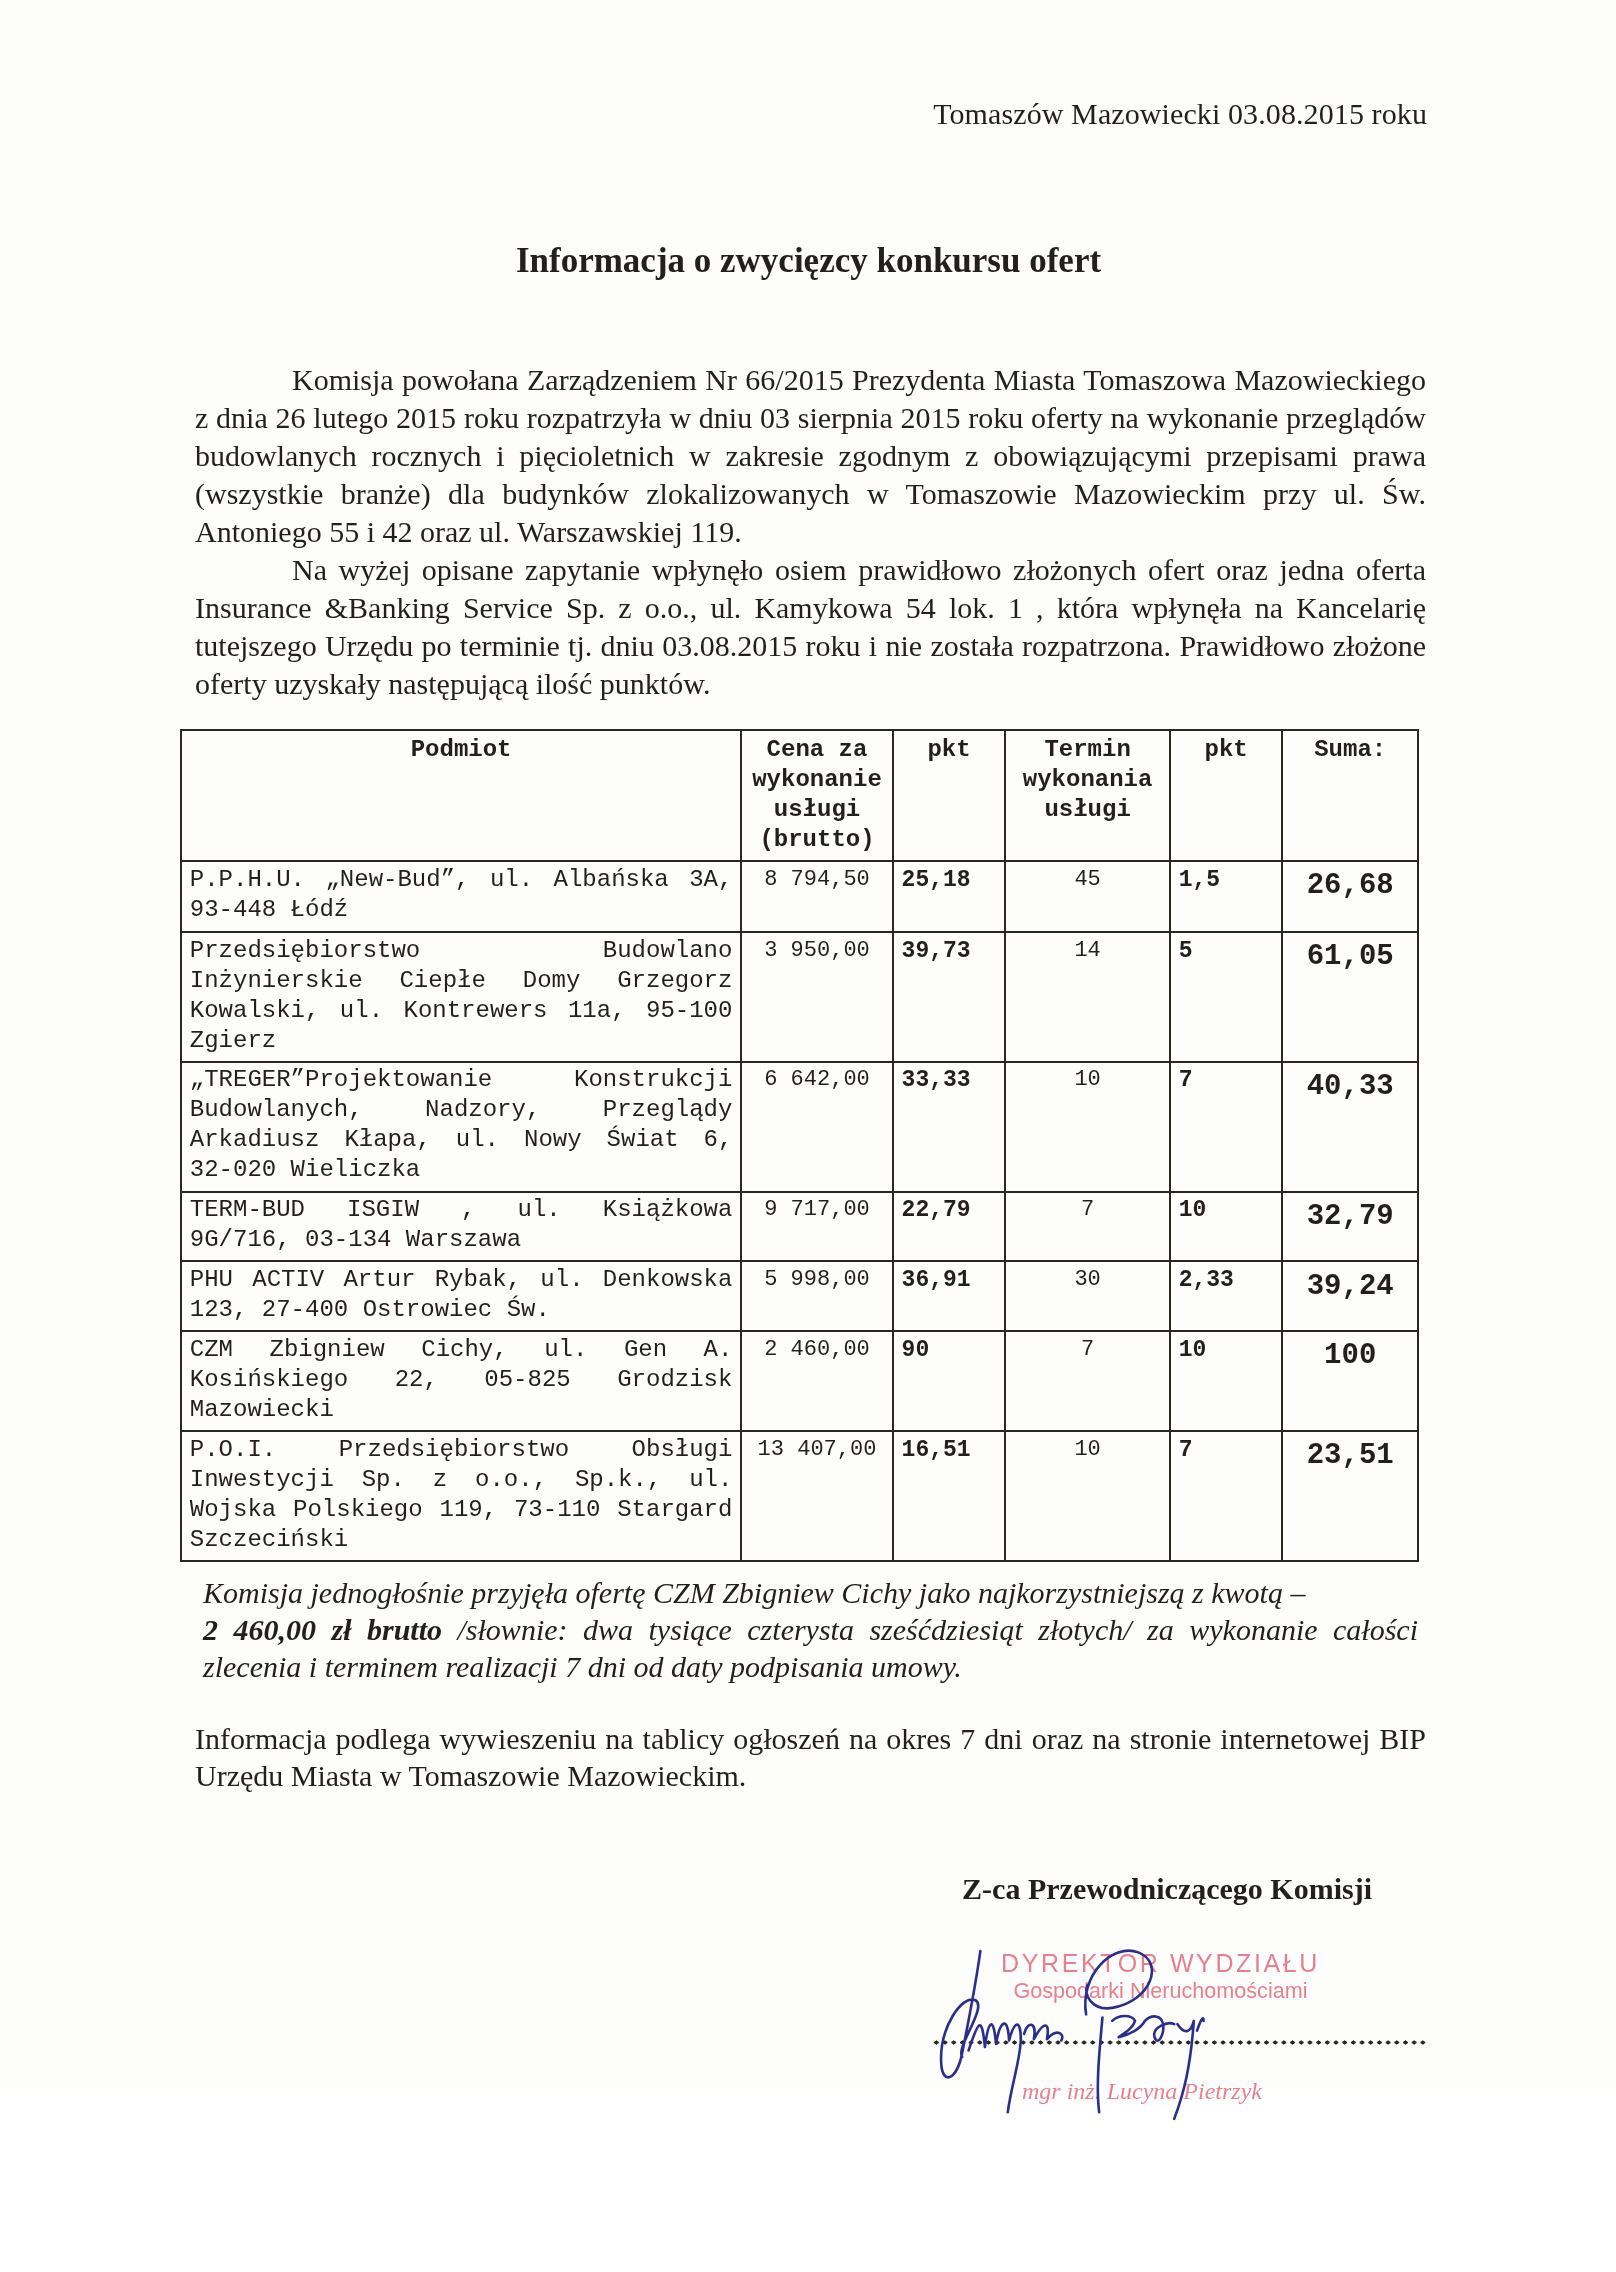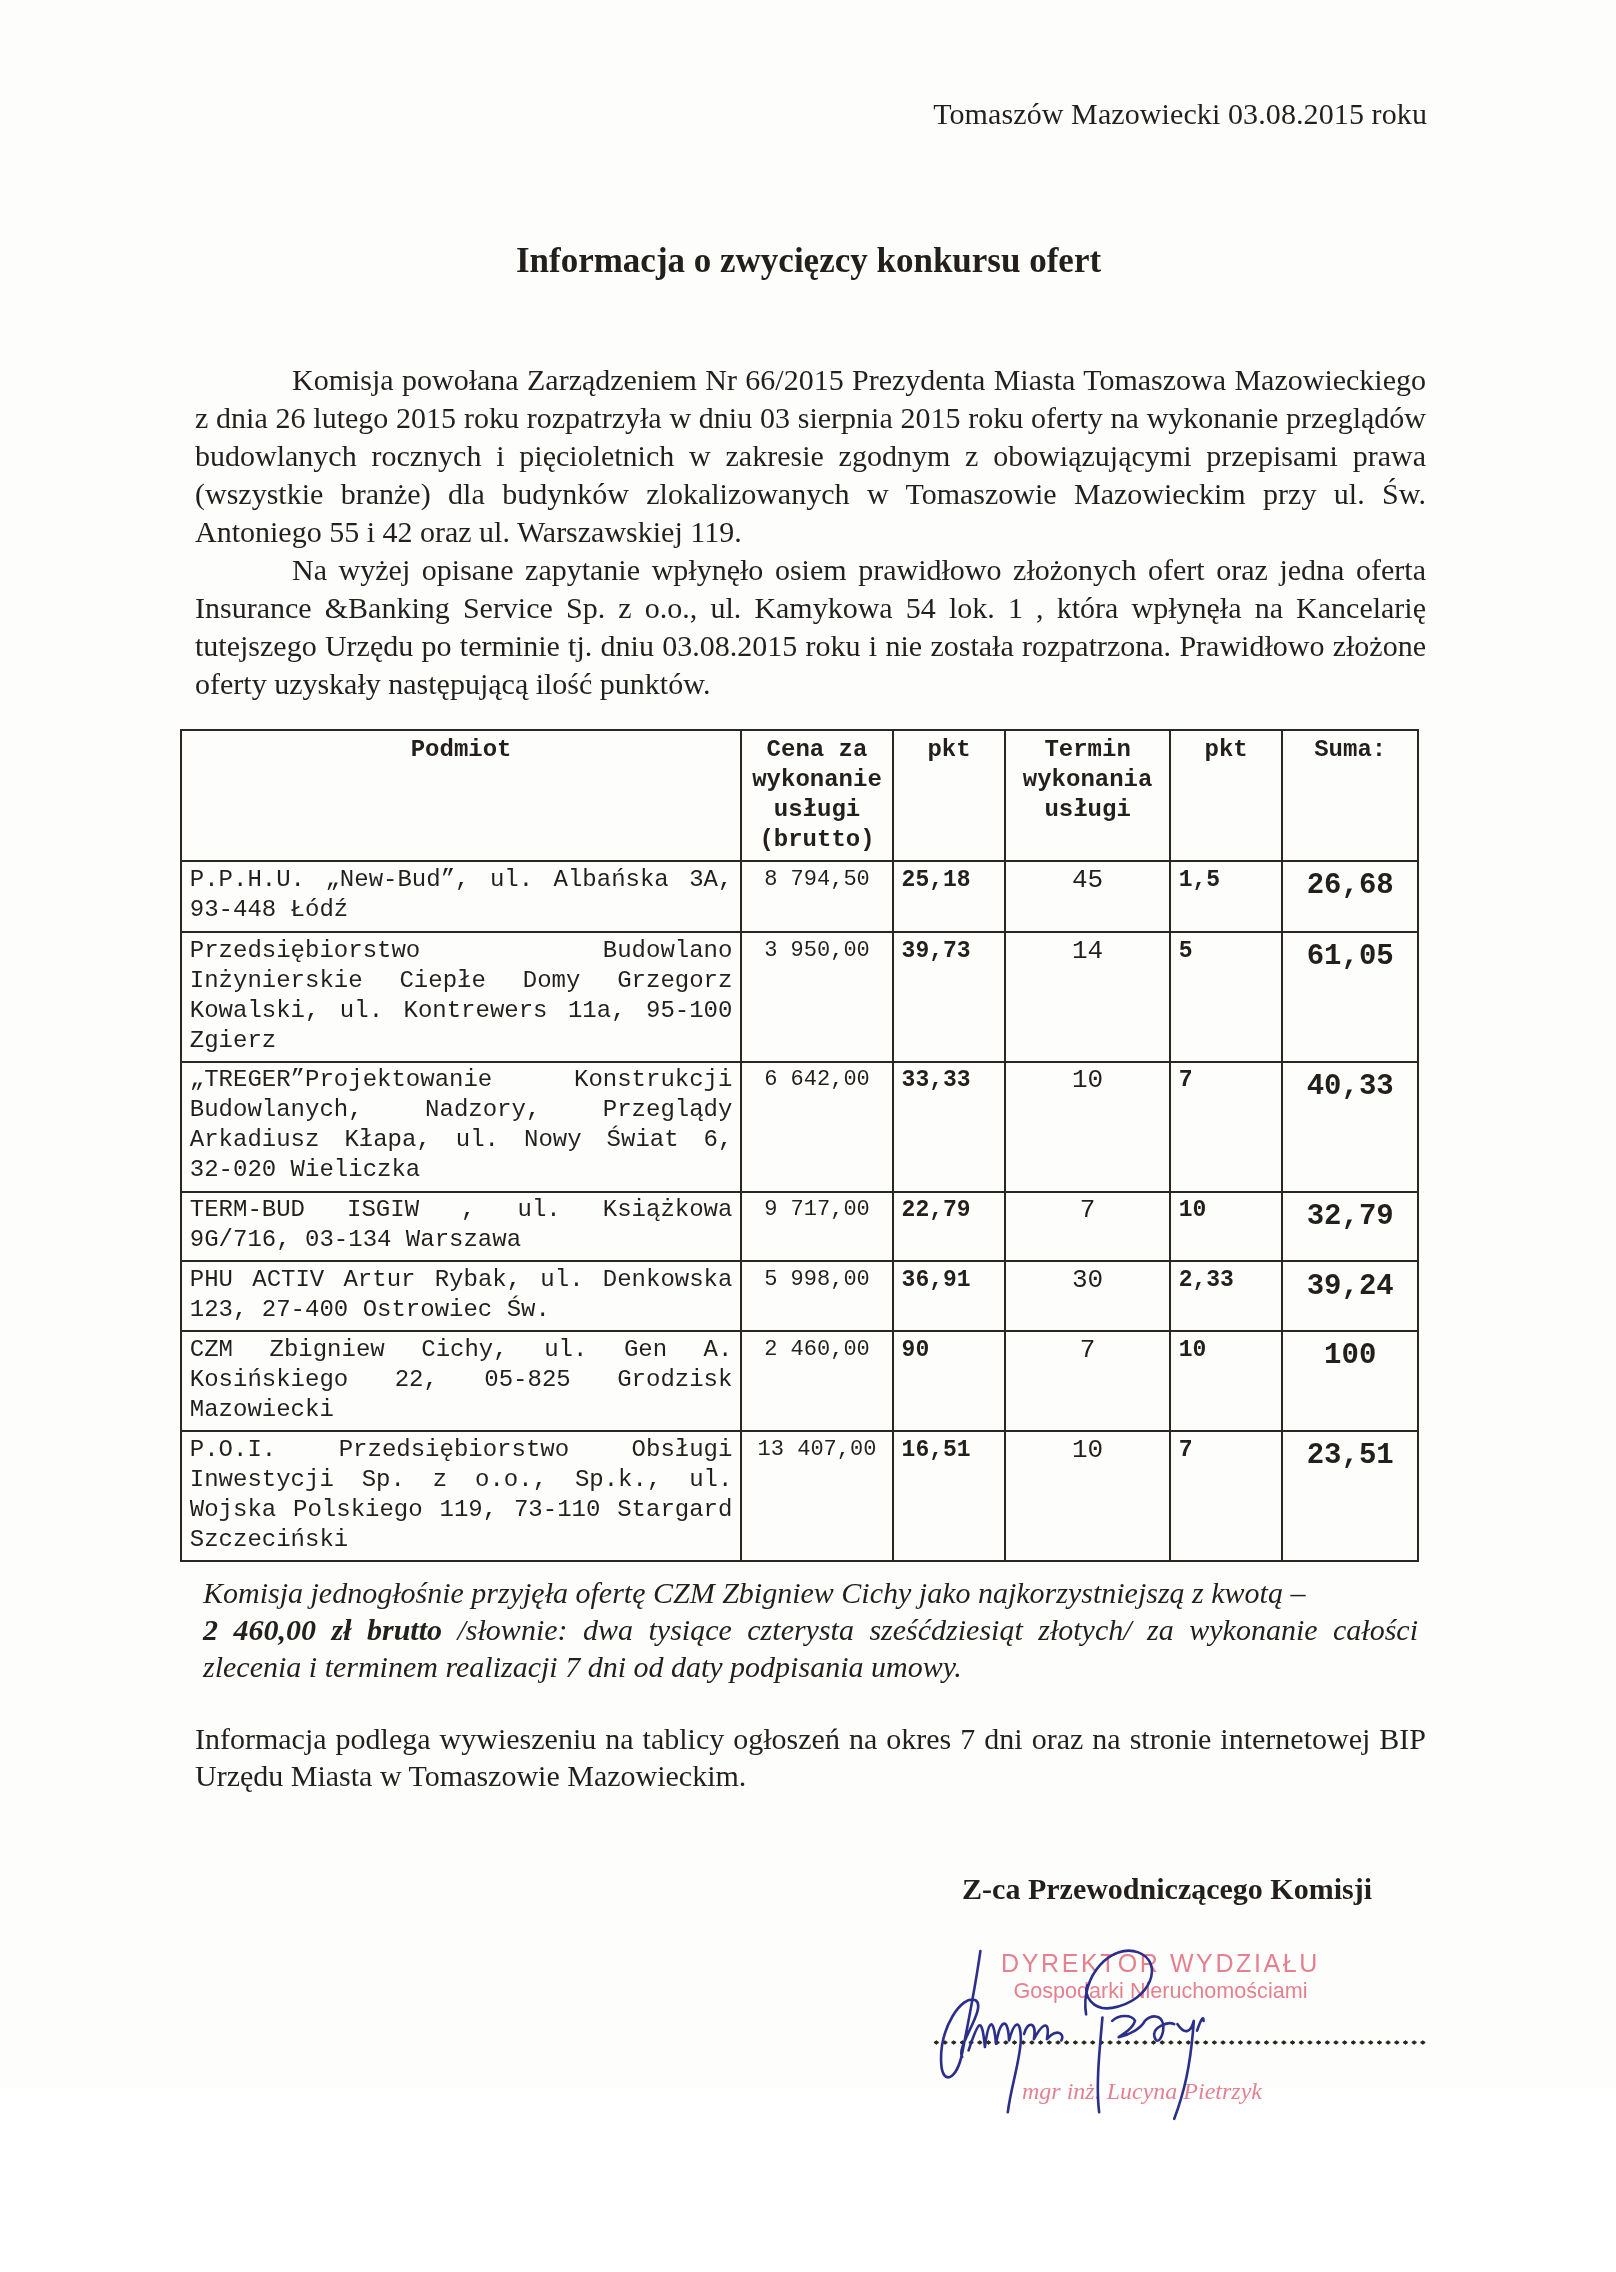--- a/index.html
+++ b/index.html
@@ -28,21 +28,21 @@
     position: absolute; top: 729px; left: 180px; width: 1239px;
     border-collapse: collapse; font-size: 24px; line-height: 30px;
   }
   table.offers th, table.offers td {
     border: 2px solid #2a2622; vertical-align: top; padding: 2.6px 7.8px 5.2px 7.8px; font-family: Liberation Mono, monospace;
   }
   table.offers th { font-weight: bold; text-align: center; padding-top: 3.9px; }
   table.offers td.name { text-align: justify; text-align-last: left; width: 543px; }
   table.offers td.price { text-align: center; width: 134px; font-size: 22px; border-radius: 21px; }
   table.offers td.pts { text-align: left; width: 95px; font-weight: bold; font-size: 23px; }
-  table.offers td.term { text-align: center; width: 147px; font-size: 26px; }
+  table.offers td.term { text-align: center; width: 147px; font-size: 22px; }
   table.offers td.pts2 { text-align: left; width: 95px; font-weight: bold; font-size: 23px; }
   table.offers td.sum { text-align: center; width: 118px; font-weight: bold; font-size: 29px; padding-top: 9.2px; }
 
   .decision {
     position: absolute; top: 1566px; left: 195px; width: 1231px;
     font-size: 30px; line-height: 37px; text-align: justify;
   }
   .decision p { margin: 8px; font-style: italic; }
   .decision b { font-weight: bold; }
   .notice {

